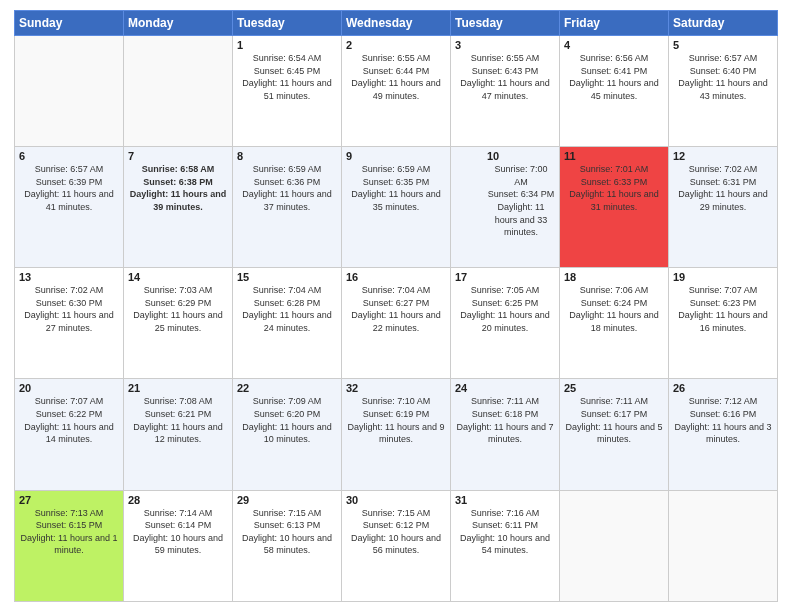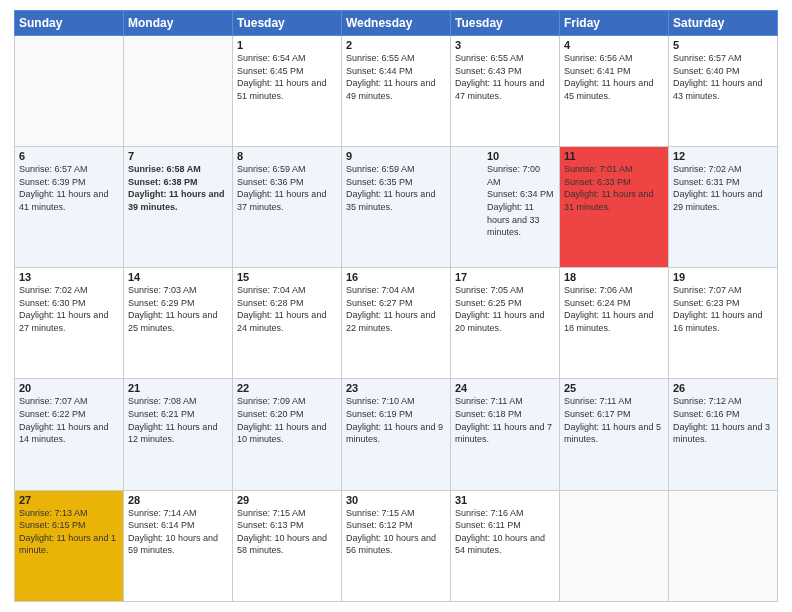--- a/index.html
+++ b/index.html
@@ -81,20 +81,21 @@
       font-weight: bold;
       font-size: 11px;
       color: #222;
       display: block;
       margin-bottom: 1px;
     }
     .day-info {
       font-size: 9px;
       color: #333;
       line-height: 1.4;
+      text-align: center;
     }
     tr:nth-child(odd) td {
       background: #fff;
     }
     tr:nth-child(even) td {
       background: #f5f7fb;
     }
     .calendar thead tr th {
       background: #3a6cc0;
     }
@@ -252,21 +253,21 @@
 Sunset: 6:21 PM
 Daylight: 11 hours and 12 minutes.</div>
           </td>
           <td style="background: rgb(240, 244, 251);">
             <span class="day-num">22</span>
             <div class="day-info" style="white-space: pre-wrap;">Sunrise: 7:09 AM
 Sunset: 6:20 PM
 Daylight: 11 hours and 10 minutes.</div>
           </td>
           <td style="background: rgb(240, 244, 251);">
-            <span class="day-num">23</span>
+            <span class="day-num">32</span>
             <div class="day-info" style="white-space: pre-wrap;">Sunrise: 7:10 AM
 Sunset: 6:19 PM
 Daylight: 11 hours and 9 minutes.</div>
           </td>
           <td style="background: rgb(240, 244, 251);">
             <span class="day-num">24</span>
             <div class="day-info" style="white-space: pre-wrap;">Sunrise: 7:11 AM
 Sunset: 6:18 PM
 Daylight: 11 hours and 7 minutes.</div>
           </td>
@@ -277,21 +278,21 @@
 Daylight: 11 hours and 5 minutes.</div>
           </td>
           <td style="background: rgb(240, 244, 251);">
             <span class="day-num">26</span>
             <div class="day-info" style="white-space: pre-wrap;">Sunrise: 7:12 AM
 Sunset: 6:16 PM
 Daylight: 11 hours and 3 minutes.</div>
           </td>
         </tr>
         <tr>
-          <td style="background: #eab308;">
+          <td style="background: #bef264;">
             <span class="day-num">27</span>
             <div class="day-info" style="white-space: pre-wrap;">Sunrise: 7:13 AM
 Sunset: 6:15 PM
 Daylight: 11 hours and 1 minute.</div>
           </td>
           <td style="background: rgb(255, 255, 255);">
             <span class="day-num">28</span>
             <div class="day-info" style="white-space: pre-wrap;">Sunrise: 7:14 AM
 Sunset: 6:14 PM
 Daylight: 10 hours and 59 minutes.</div>

